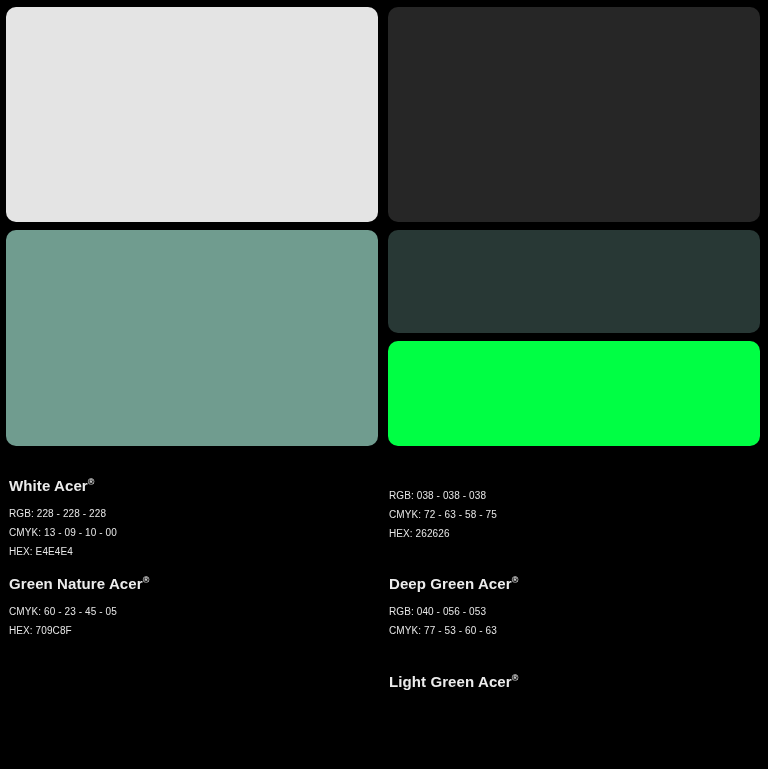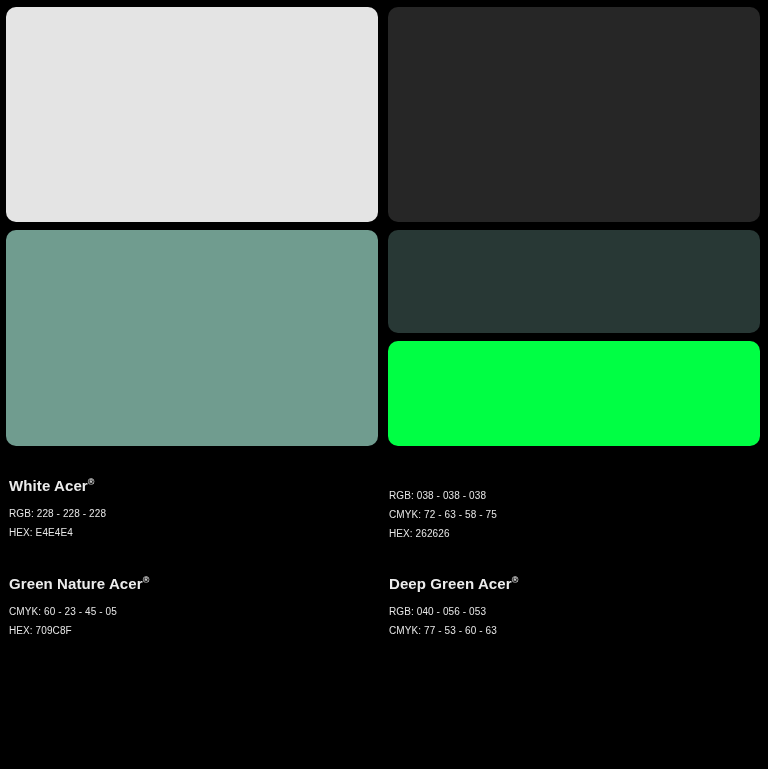--- a/index.html
+++ b/index.html
@@ -116,20 +116,21 @@
 </div>
 
 <div id="info-area">
 
   <div class="info-column left">
 
     <div class="swatch-info pos-a">
       <div class="swatch-title"><span>White Acer</span><span class="reg">®</span></div>
       <div class="swatch-specs">
         <div class="spec-line">RGB: 228 - 228 - 228</div>
+        <div class="spec-line">CMYK: 13 - 09 - 10 - 00</div>
         <div class="spec-line">HEX: E4E4E4</div>
       </div>
     </div>
 
     <div class="swatch-info pos-b">
       <div class="swatch-title"><span>Green Nature Acer</span><span class="reg">®</span></div>
       <div class="swatch-specs">
         <div class="spec-line">CMYK: 60 - 23 - 45 - 05</div>
         <div class="spec-line">HEX: 709C8F</div>
       </div>
@@ -149,17 +150,18 @@
 
     <div class="swatch-info pos-b">
       <div class="swatch-title"><span>Deep Green Acer</span><span class="reg">®</span></div>
       <div class="swatch-specs">
         <div class="spec-line">RGB: 040 - 056 - 053</div>
         <div class="spec-line">CMYK: 77 - 53 - 60 - 63</div>
       </div>
     </div>
 
     <div class="swatch-info pos-c">
+      <div class="swatch-title"><span>Light Green Acer</span><span class="reg">®</span></div>
     </div>
 
   </div>
 
 </div>
 
 </body></html>

